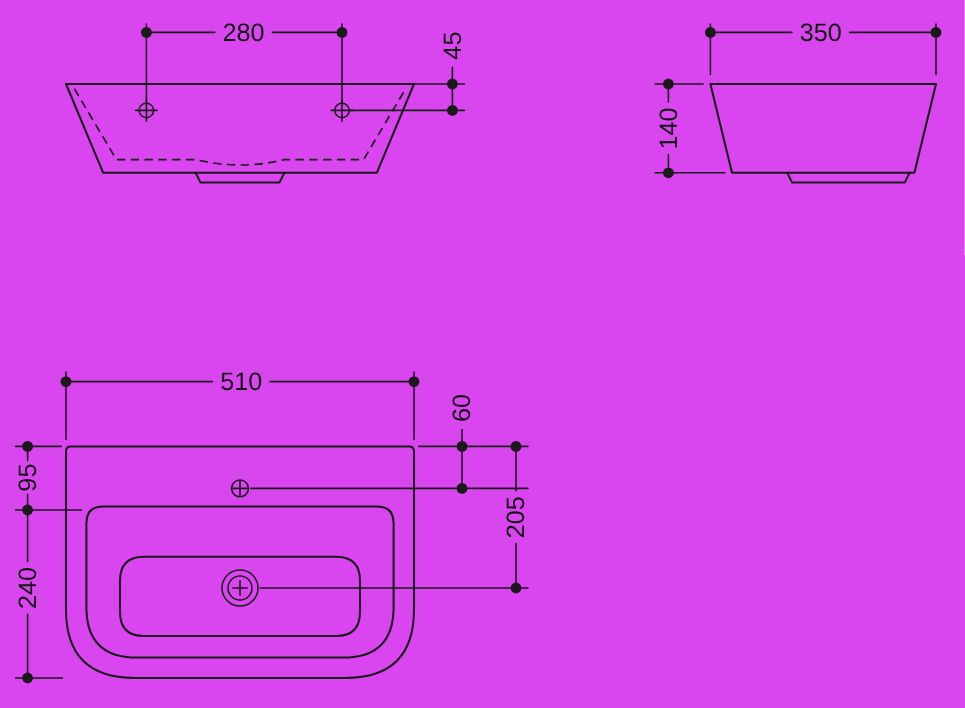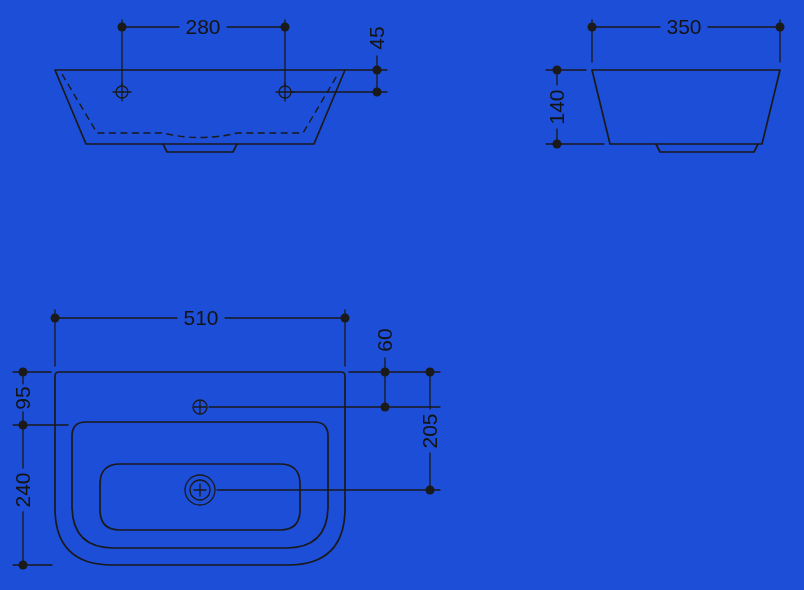--- a/index.html
+++ b/index.html
@@ -1,16 +1,16 @@
 <!DOCTYPE html>
 <html><head>
 <meta charset="utf-8">
 <style>
   html,body{margin:0;padding:0;background:#ffffff;}
-  .page{width:804px;height:590px;background:#1d4ed8;position:relative;overflow:hidden;}
+  .page{width:804px;height:590px;background:#d946ef;position:relative;overflow:hidden;}
   svg{display:block;}
   .outline{fill:none;stroke:#1a1a1a;stroke-width:1.7;stroke-linejoin:round;stroke-linecap:round;}
   .thin{fill:none;stroke:#1a1a1a;stroke-width:1.3;stroke-linecap:round;}
   .dashed{fill:none;stroke:#1a1a1a;stroke-width:1.4;stroke-dasharray:7 4.5;}
   .dot{fill:#1a1a1a;stroke:none;}
   text{font-family:"Liberation Sans", sans-serif;font-size:21px;fill:#141414;}
 </style>
 </head>
 <body>
 

